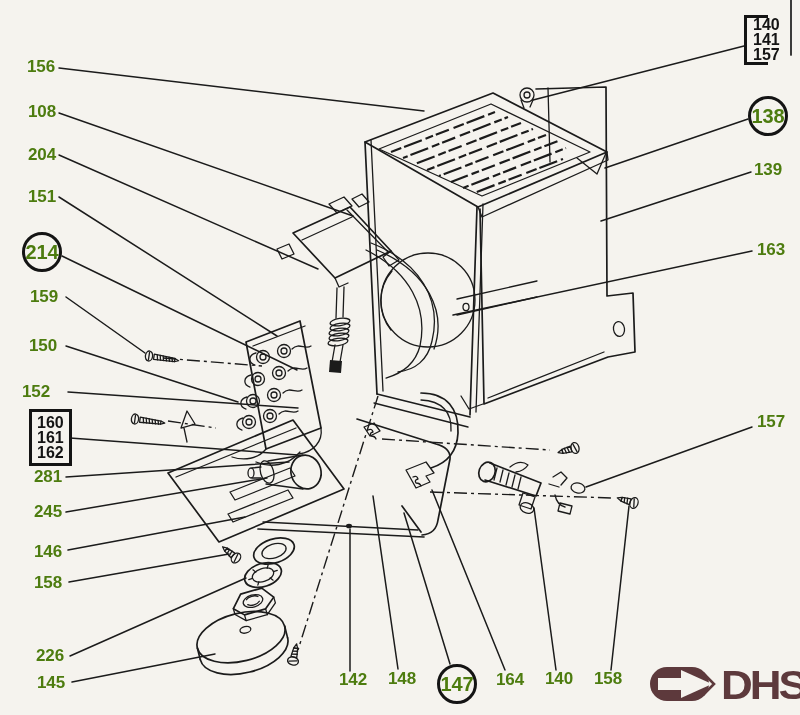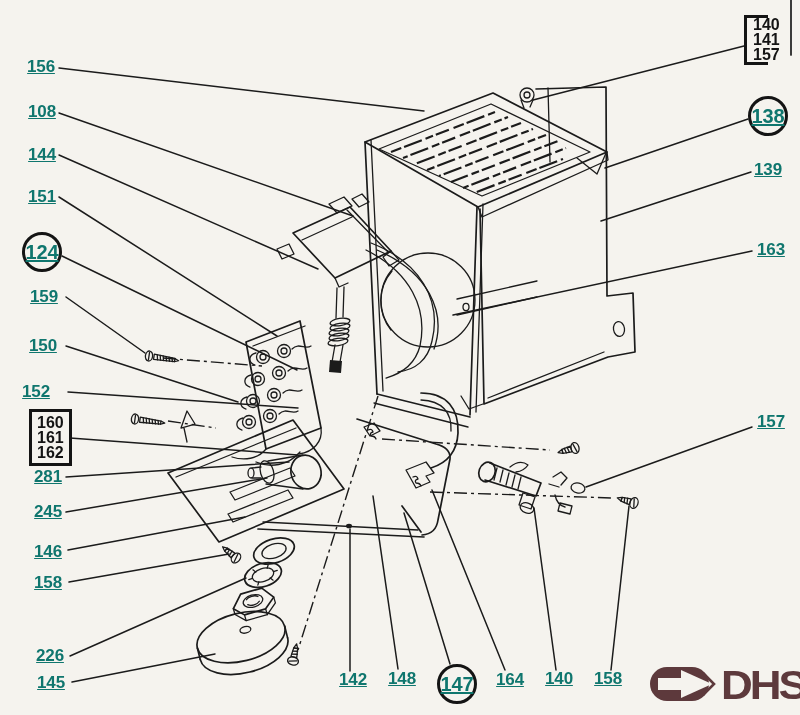--- a/index.html
+++ b/index.html
@@ -11,23 +11,22 @@
   svg.drawing{position:absolute;left:0;top:0;}
   .ln{stroke:#1b1b1b;stroke-width:1.7;fill:none;stroke-linecap:round;stroke-linejoin:round;}
   .thin{stroke-width:1.3;}
   .leader{stroke:#1b1b1b;stroke-width:1.5;fill:none;stroke-linecap:round;}
   .dashdot{stroke:#1b1b1b;stroke-width:1.4;fill:none;stroke-dasharray:13 4 3 4;}
   .squiggle{stroke:#1b1b1b;stroke-width:2.2;fill:none;stroke-dasharray:11 3 19 4 8 3 14 5;}
   .fillink{fill:#1b1b1b;stroke:none;}
 
   .callout{
     position:absolute;transform:translate(-50%,-50%);
-    font-weight:bold;font-size:17px;letter-spacing:-0.2px;color:#0f766e;
+    font-weight:bold;font-size:17px;letter-spacing:-0.2px;color:#4d7c0f;
     white-space:nowrap;
-    text-decoration:underline;
   }
   .callout.circled{
     width:34px;height:34px;border:3px solid #141414;border-radius:50%;
     display:flex;align-items:center;justify-content:center;
     background:#f5f3ee;font-size:20px;
   }
   .group-box{
     position:absolute;display:flex;flex-direction:column;align-items:flex-start;
     font-weight:bold;font-size:16px;line-height:15px;color:#141414;
   }
@@ -284,23 +283,23 @@
     <g transform="translate(242,641) rotate(-14)">
       <ellipse class="ln" cx="0" cy="-4" rx="45" ry="24"></ellipse>
       <path class="ln" d="M-45,-4 L-45,8 M45,-4 L45,8"></path>
       <path class="ln" d="M-45,8 A45,24 0 0 0 45,8"></path>
       <ellipse class="ln thin" cx="6" cy="-10" rx="5.5" ry="3.2"></ellipse>
     </g>
   </svg>
 
   <div class="callout" style="left:41px;top:67px">156</div>
   <div class="callout" style="left:42px;top:112px">108</div>
-  <div class="callout" style="left:42px;top:155px">144</div>
+  <div class="callout" style="left:42px;top:155px">204</div>
   <div class="callout" style="left:42px;top:197px">151</div>
-  <div class="callout circled" style="left:42px;top:252px">124</div>
+  <div class="callout circled" style="left:42px;top:252px">214</div>
   <div class="callout" style="left:44px;top:297px">159</div>
   <div class="callout" style="left:43px;top:346px">150</div>
   <div class="callout" style="left:36px;top:392px">152</div>
 
   <div class="group-box" id="grp-left">
     <span>160</span>
     <span>161</span>
     <span>162</span>
   </div>
 

